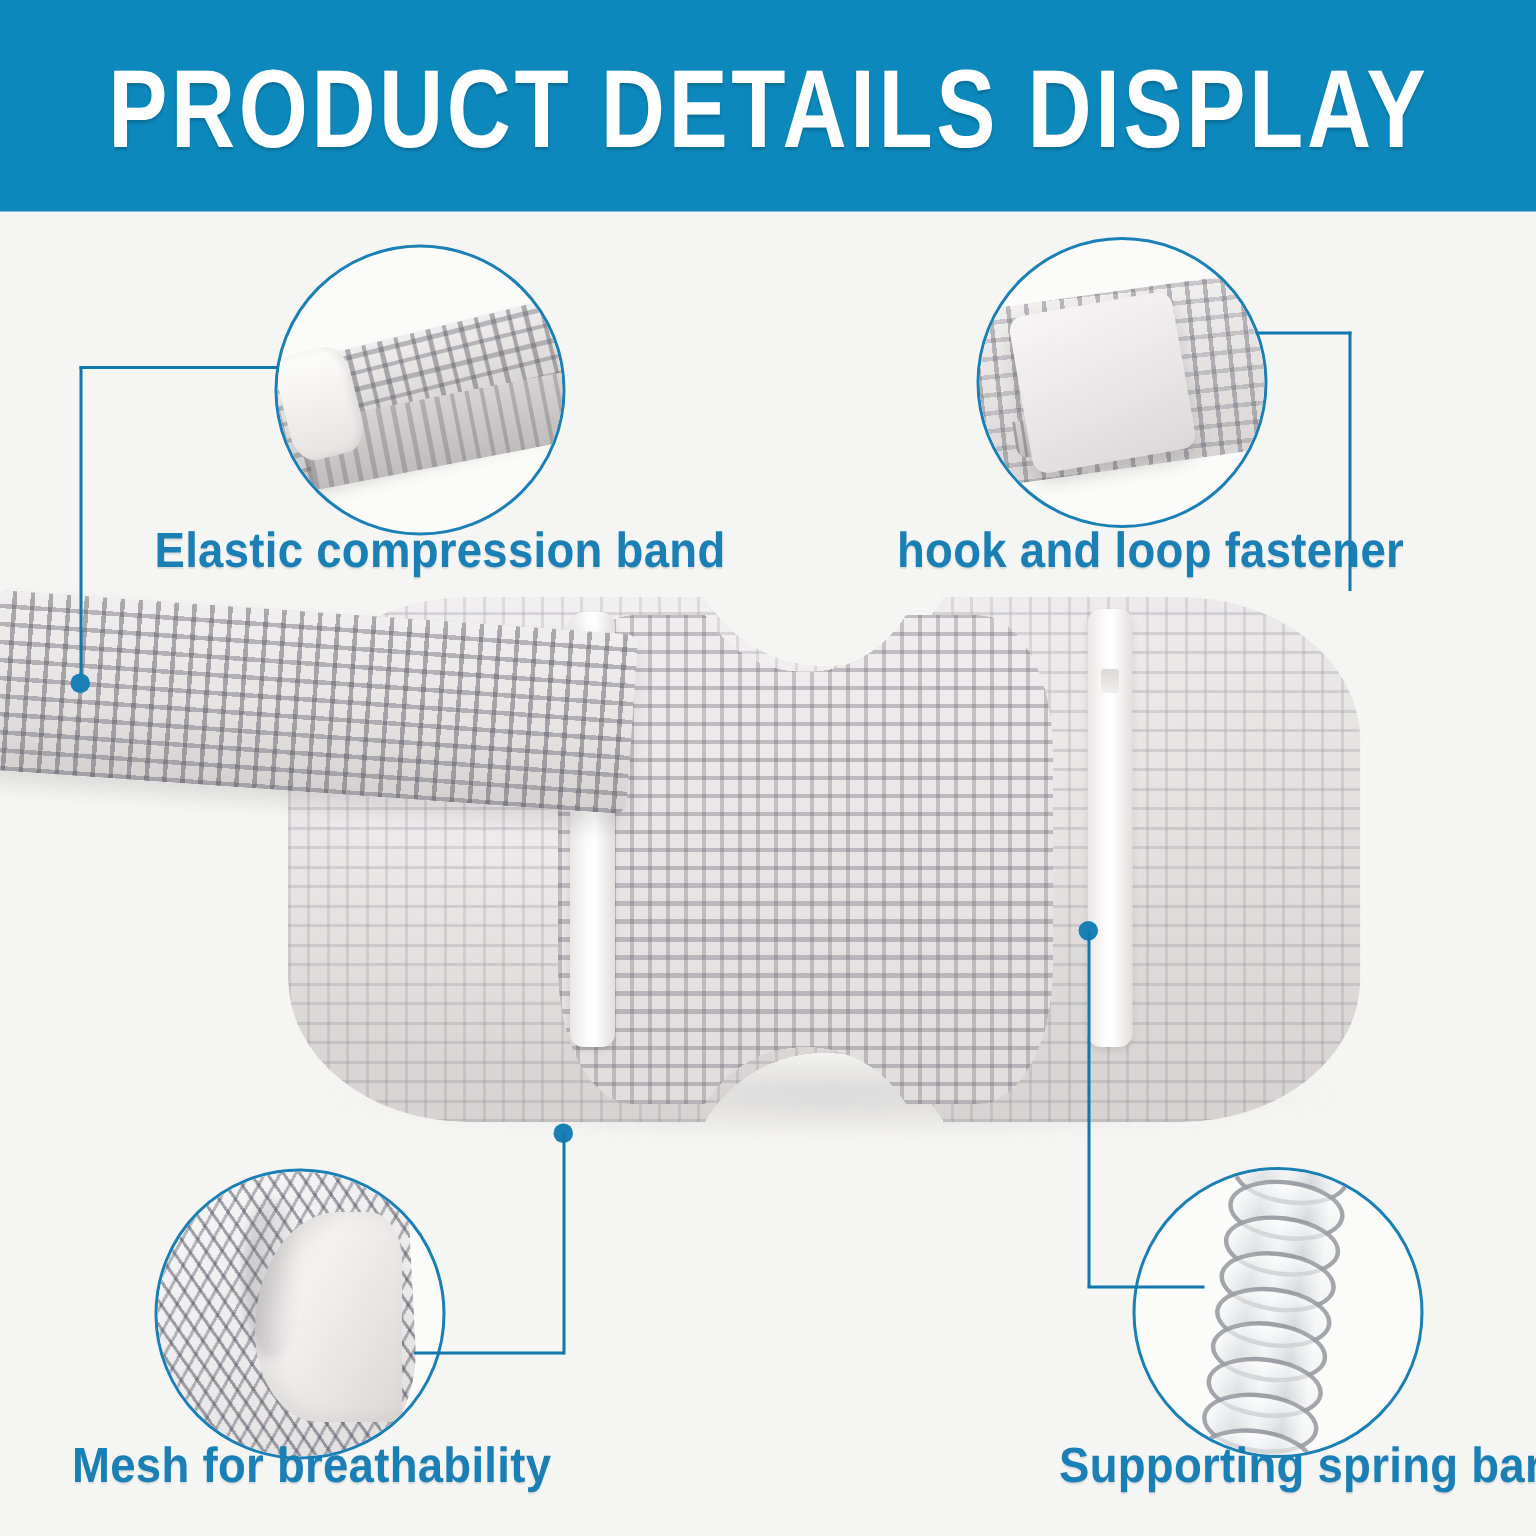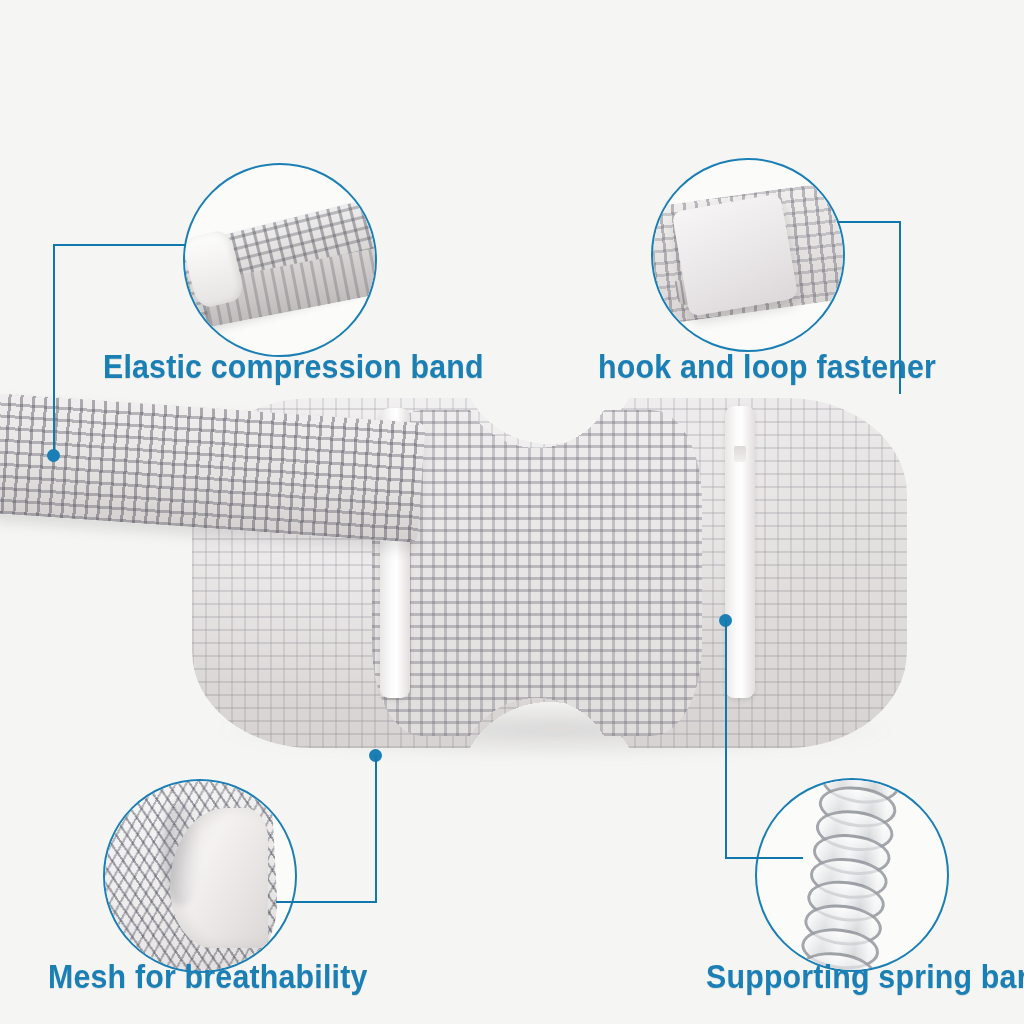--- a/index.html
+++ b/index.html
@@ -223,20 +223,23 @@
     position:absolute;left:210px;top:330px;width:690px;height:60px;
     background:radial-gradient(ellipse at 50% 50%, rgba(120,115,120,.22), rgba(0,0,0,0) 70%);
     filter:blur(6px);
   }
 </style>
 </head>
 <body>
 
 <div id="stage">
 
+  <div class="banner">
+    <div class="banner-title">PRODUCT DETAILS DISPLAY</div>
+  </div>
 
   <div class="product">
     <div class="shadow-blob"></div>
 
     <div class="brace-body">
       <div class="brace-dots"></div>
     </div>
 
     <div class="brace-center"></div>
 

